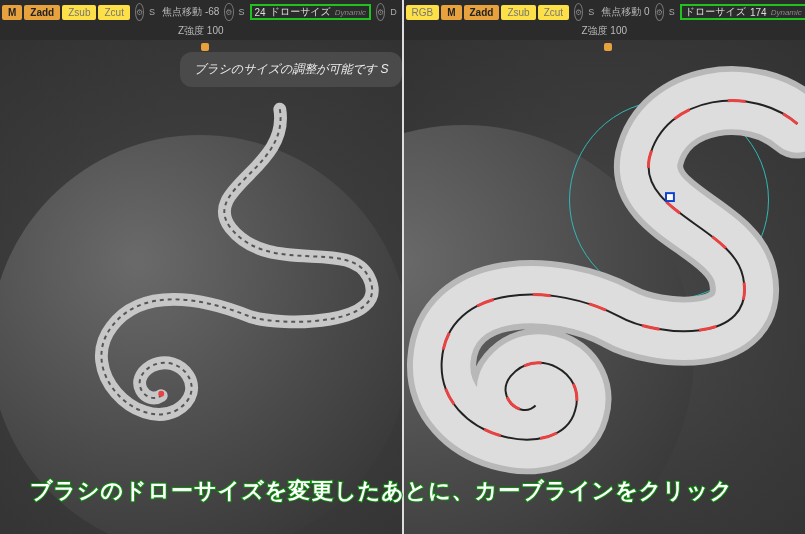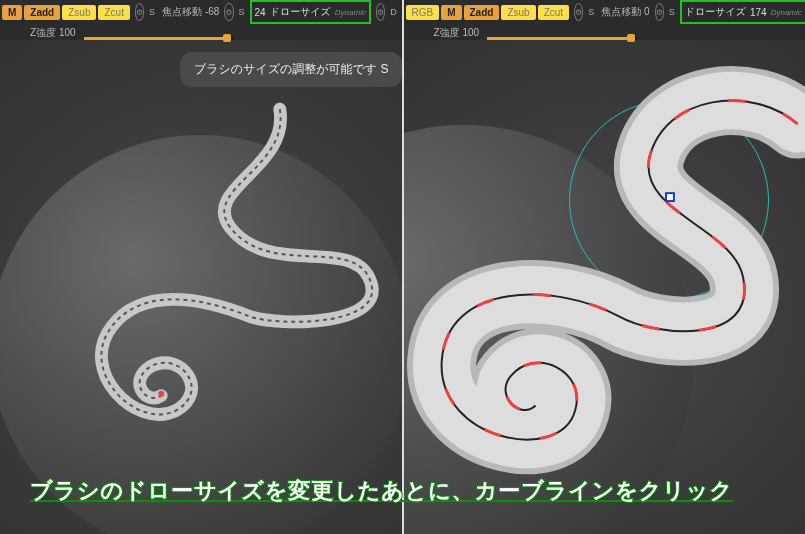--- a/index.html
+++ b/index.html
@@ -62,35 +62,36 @@
     font-size: 10px;
     color: #bbb;
     margin-left: 2px;
     white-space: nowrap;
   }
   .hl-box {
     border: 2px solid #1fc21f;
     display: flex;
     align-items: center;
     padding: 0 3px;
-    height: 24px;
+    height: 16px;
     gap: 4px;
   }
   .draw-label { font-size: 10px; color: #ddd; white-space: nowrap; }
   .draw-val { font-size: 10px; color: #ddd; }
   .dynamic { font-size: 8px; color: #888; font-style: italic; margin-left: auto; }
   .secondrow {
     position: relative;
     height: 16px;
     background: #2b2b2b;
     display: flex;
-    align-items: flex-end;
-    padding: 0 30px;
+    align-items: center;
+    padding: 0 41px;
     gap: 8px;
     z-index: 10;
+    flex-direction: column;
   }
   .zstr { font-size: 10px; color: #bbb; }
   .slider-track {
     position: relative;
     flex: 1;
     height: 3px;
     background: #1a1a1a;
     max-width: 150px;
   }
   .slider-fill {
@@ -110,20 +111,21 @@
     position: absolute;
     top: 52px;
     left: 180px;
     background: #4a4a4a;
     color: #eee;
     padding: 9px 14px;
     font-size: 12px;
     border-radius: 12px;
     z-index: 20;
     white-space: nowrap;
+    font-style: italic;
   }
   .canvas {
     position: absolute;
     top: 40px;
     left: 0; right: 0; bottom: 0;
     background: radial-gradient(circle at 50% 55%, #4a4a4a 0%, #3a3a3a 60%, #323232 100%);
     overflow: hidden;
   }
   .sphere {
     position: absolute;
@@ -138,21 +140,20 @@
     z-index: 50;
     font-size: 22px;
     font-weight: bold;
     font-family: "Yu Gothic", "Meiryo", sans-serif;
     color: #fff;
     -webkit-text-stroke: 2px #0a8f0a;
     text-stroke: 2px #0a8f0a;
     line-height: 1.7;
     letter-spacing: 1px;
     paint-order: stroke fill;
-    text-decoration: underline;
   }
   .brush-ring {
     position: absolute;
     border: 1.5px solid #2fb8b8;
     border-radius: 50%;
   }
   svg.curve {
     position: absolute;
     top: 0; left: 0;
     width: 100%;

